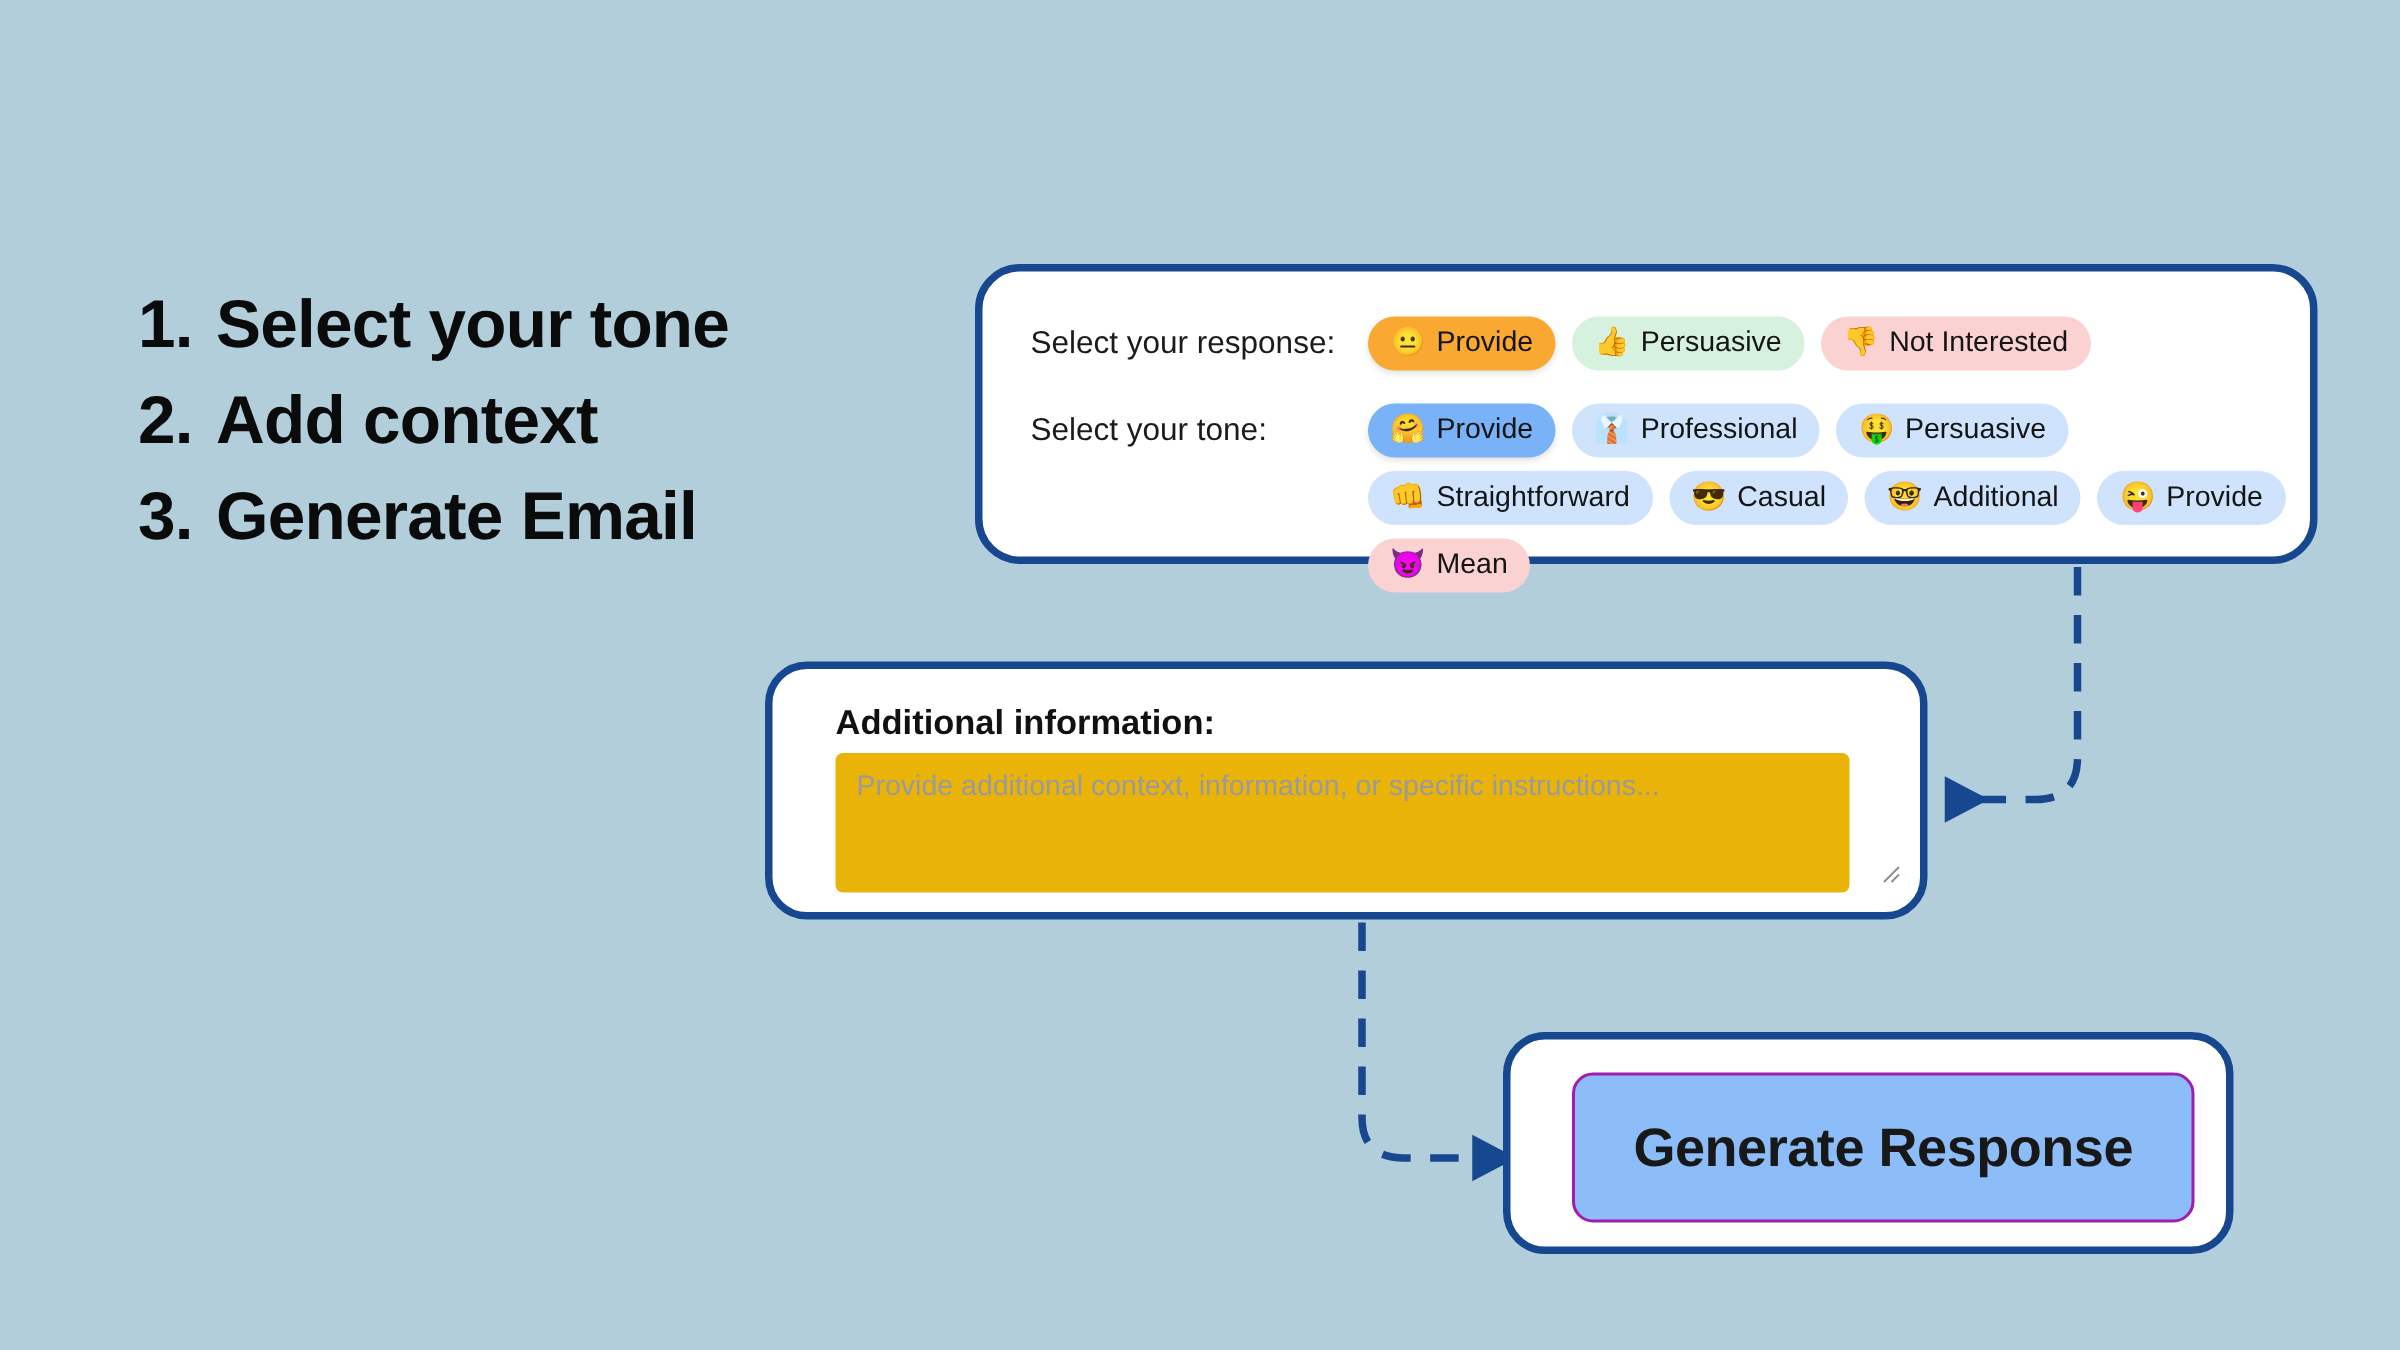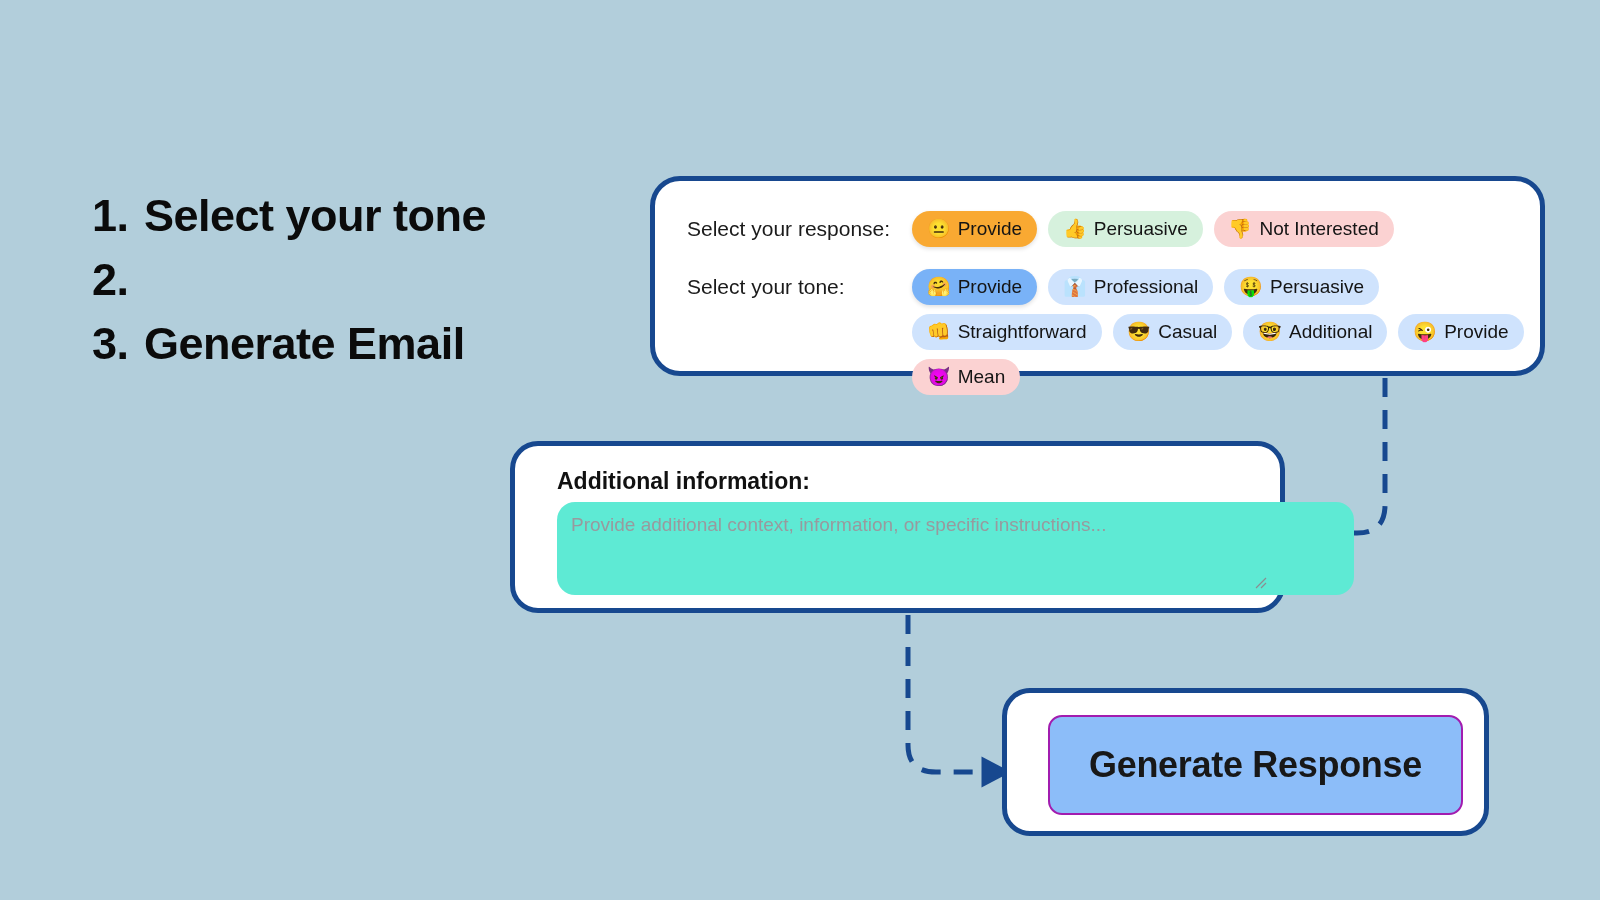--- a/index.html
+++ b/index.html
@@ -136,26 +136,26 @@
     left: 42px;
     top: 22px;
     font-size: 23px;
     font-weight: bold;
     color: #111111;
   }
   #info-textarea {
     position: absolute;
     left: 42px;
     top: 56px;
-    width: 797px;
+    width: 676px;
     height: 93px;
     box-sizing: border-box;
-    background: #5eead4;
+    background: #eab308;
     border: none;
-    border-radius: 18px;
+    border-radius: 5px;
     font-family: "Liberation Sans", sans-serif;
     font-size: 19px;
     color: #2a2a2a;
     padding: 12px 14px;
     resize: none;
     outline: none;
   }
   #info-textarea::placeholder {
     color: #989a9e;
   }
@@ -257,20 +257,21 @@
     <path d="M908,615 L908,745 Q908,772 936,772 L988,772" fill="none" stroke="#17488f" stroke-width="5" stroke-dasharray="19 13" stroke-linecap="butt" marker-end="url(#arrow-right)"></path>
   </svg>
 
   <ol id="steps" style="list-style:none;margin:0;padding:0;">
     <li class="step-row">
       <span class="step-num">1.</span>
       <span class="step-label">Select your tone</span>
     </li>
     <li class="step-row">
       <span class="step-num">2.</span>
+      <span class="step-label">Add context</span>
     </li>
     <li class="step-row">
       <span class="step-num">3.</span>
       <span class="step-label">Generate Email</span>
     </li>
   </ol>
 
   <section class="panel" id="selector-panel">
 
     <div class="sel-row" id="response-row">

